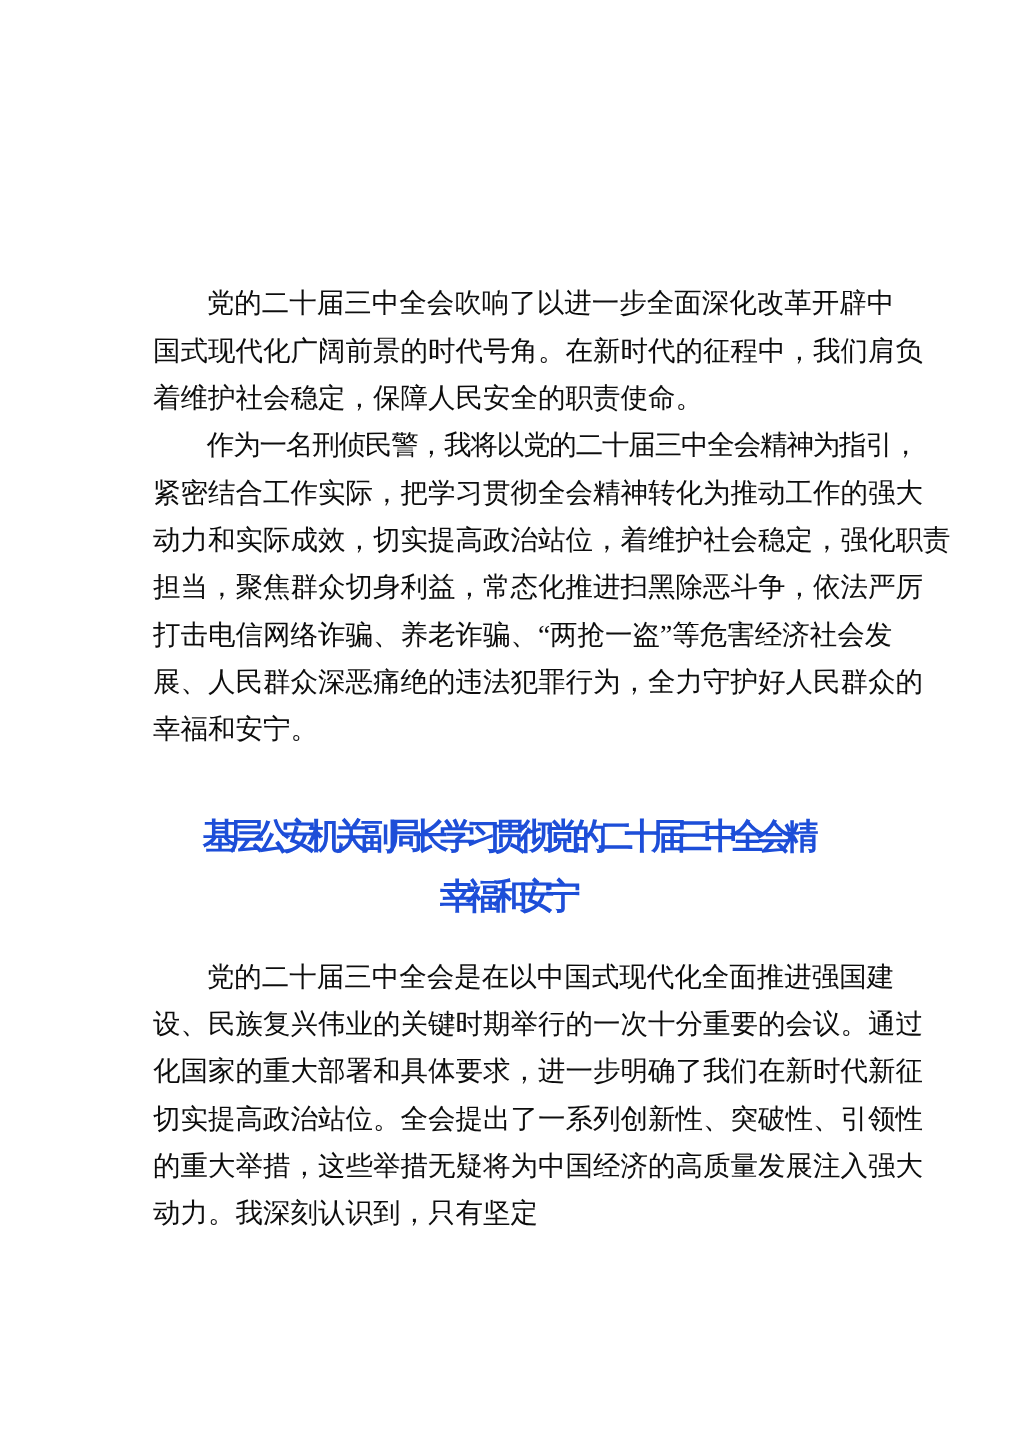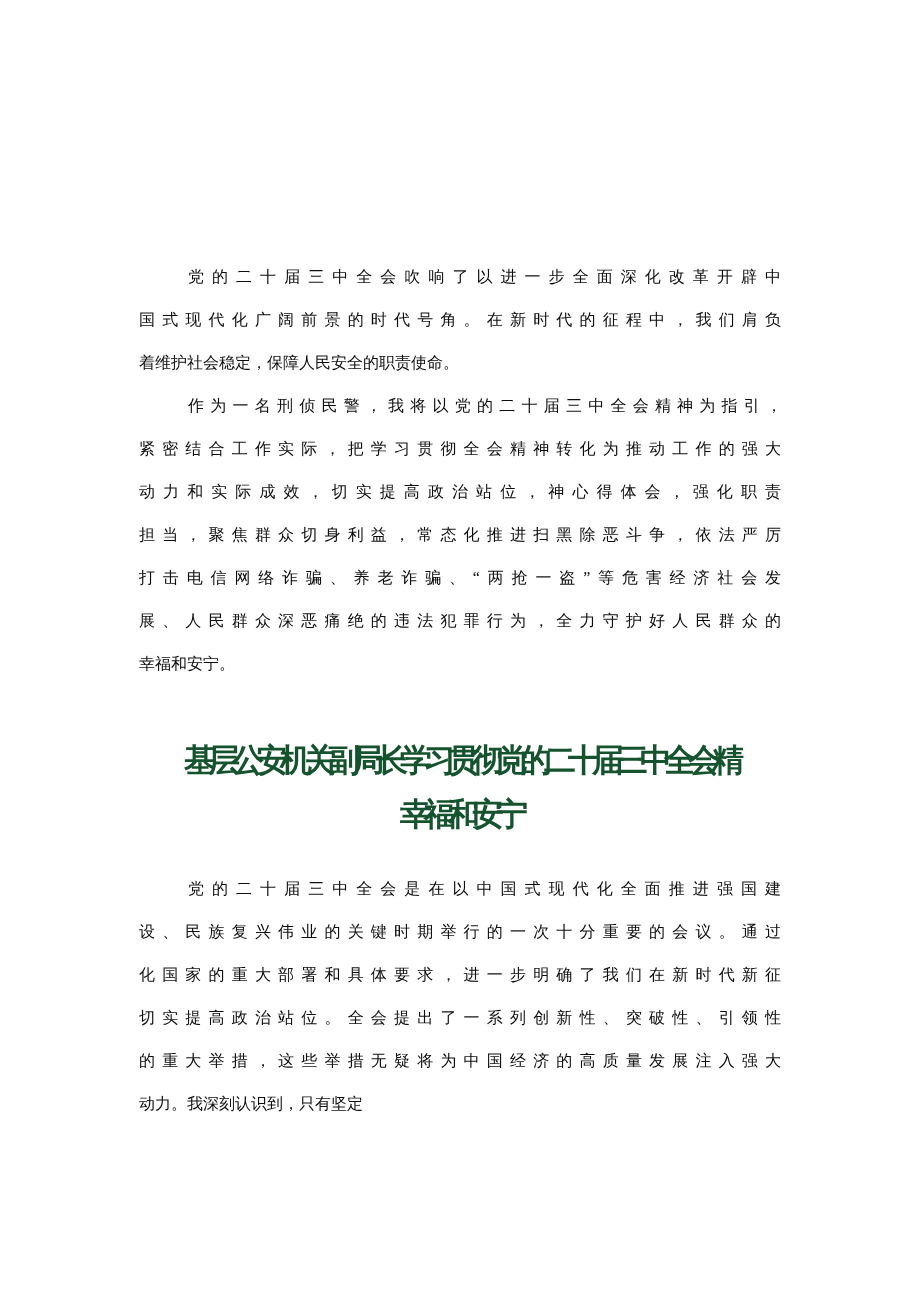--- a/index.html
+++ b/index.html
@@ -19,62 +19,62 @@
   .text-block {
     position: absolute;
     left: 139px;
     width: 642px;
   }
   .block-a { top: 255px; }
   .block-b { top: 867px; font-family: Liberation Serif, serif; }
   .line {
     height: 43px;
     line-height: 43px;
-    font-size: 16px;
+    font-size: 25px;
     white-space: nowrap;
     text-align: justify;
     text-align-last: justify;
     text-justify: inter-character;
   }
   .line.indent { text-indent: 49px; }
   .line.last {
     text-align: center;
     text-align-last: left;
   }
   .line.tight { letter-spacing: -1.05px; }
   .heading-block {
     position: absolute;
     left: 139px;
     top: 733px;
     width: 642px;
     text-align: center;
     font-family: "Liberation Sans", sans-serif;
     font-weight: bold;
-    color: #14532d;
+    color: #1d4ed8;
   }
   .heading-line {
     font-size: 32px;
     line-height: 54px;
     letter-spacing: -8px;
     white-space: nowrap;
   }
 </style>
 </head>
 <body>
 
 <div class="page">
 
   <div class="text-block block-a">
     <div class="line indent">党的二十届三中全会吹响了以进一步全面深化改革开辟中</div>
     <div class="line">国式现代化广阔前景的时代号角。在新时代的征程中，我们肩负</div>
     <div class="line last">着维护社会稳定，保障人民安全的职责使命。</div>
 
     <div class="line indent tight">作为一名刑侦民警，我将以党的二十届三中全会精神为指引，</div>
     <div class="line">紧密结合工作实际，把学习贯彻全会精神转化为推动工作的强大</div>
-    <div class="line">动力和实际成效，切实提高政治站位，神心得体会，强化职责</div>
+    <div class="line">动力和实际成效，切实提高政治站位，着维护社会稳定，强化职责</div>
     <div class="line">担当，聚焦群众切身利益，常态化推进扫黑除恶斗争，依法严厉</div>
     <div class="line">打击电信网络诈骗、养老诈骗、“两抢一盗”等危害经济社会发</div>
     <div class="line">展、人民群众深恶痛绝的违法犯罪行为，全力守护好人民群众的</div>
     <div class="line last">幸福和安宁。</div>
   </div>
 
   <div class="heading-block">
     <div class="heading-line">基层公安机关副局长学习贯彻党的二十届三中全会精</div>
     <div class="heading-line">幸福和安宁</div>
   </div>

